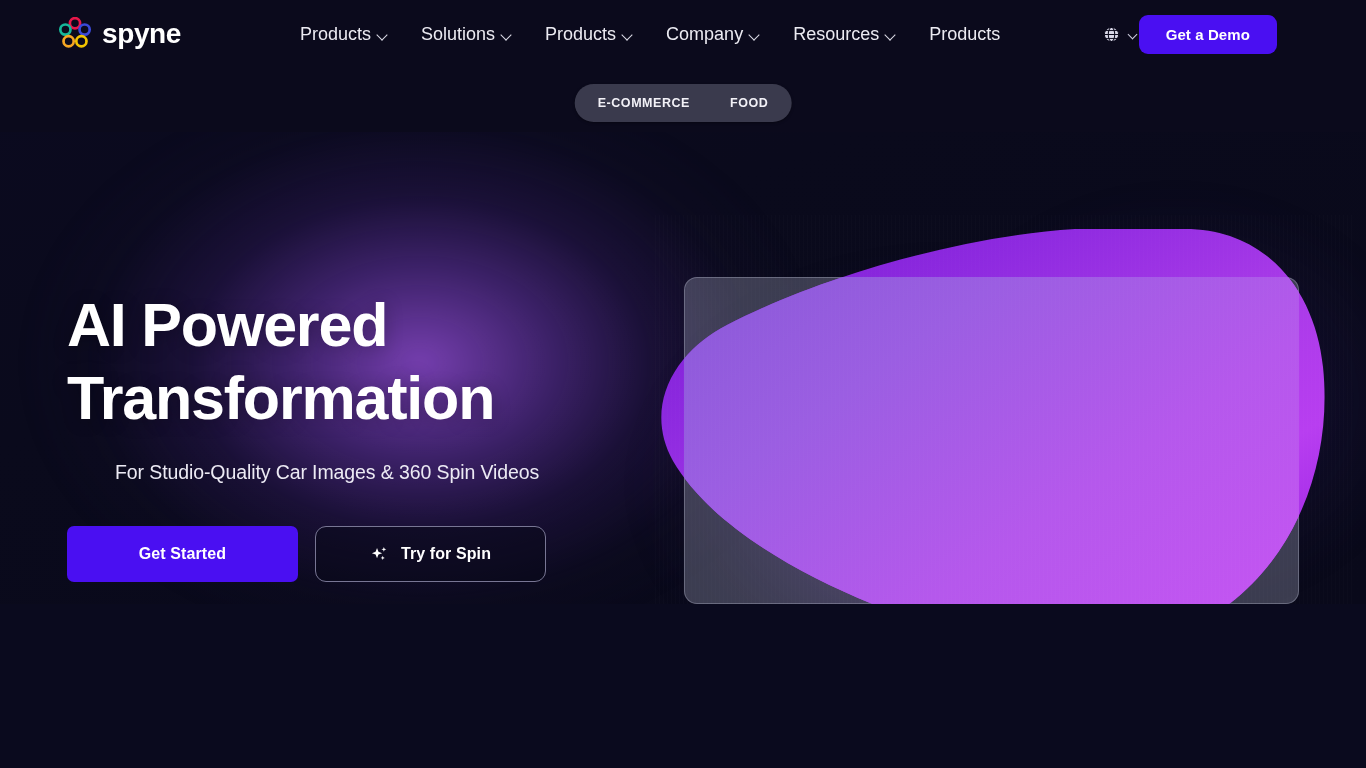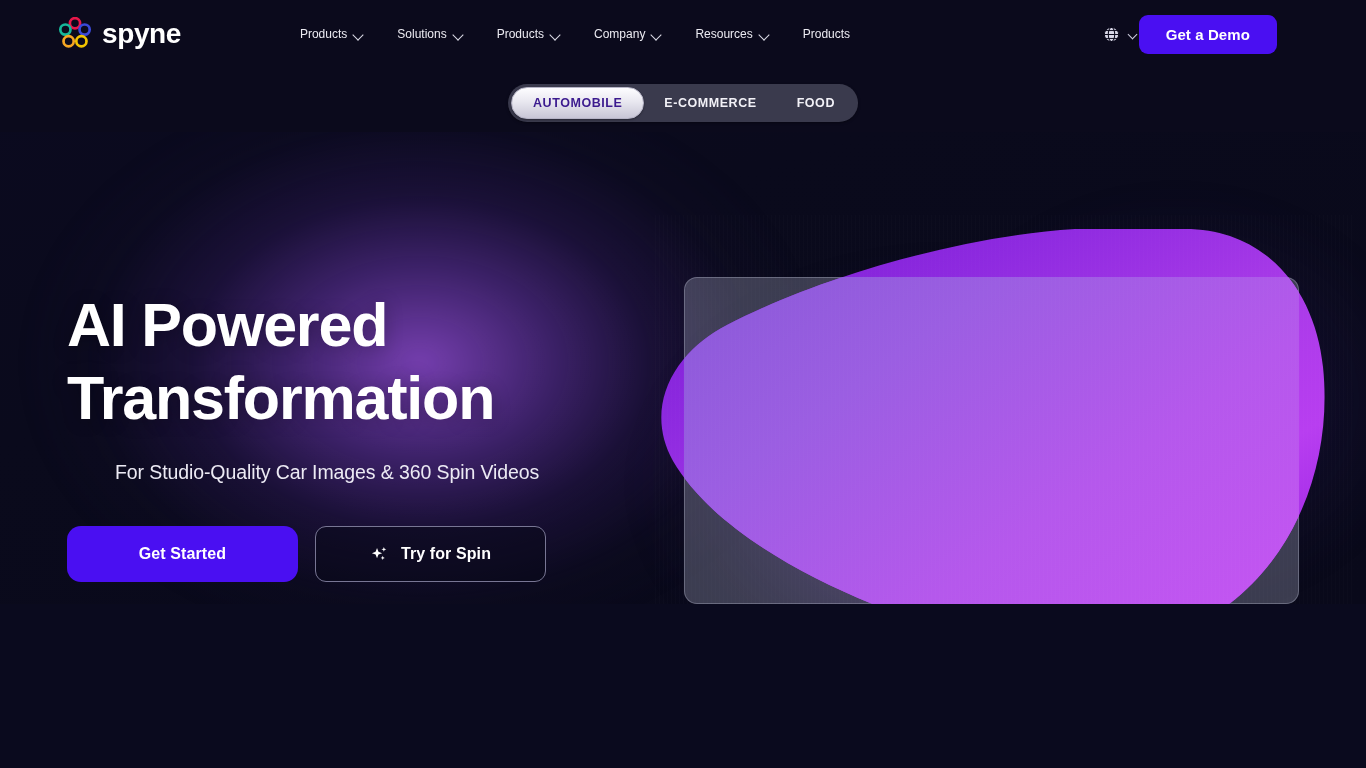--- a/index.html
+++ b/index.html
@@ -120,21 +120,21 @@
     display: flex;
     align-items: center;
     margin-left: 103px;
     gap: 0px;
   }
   .nav-item {
     display: flex;
     align-items: center;
     gap: 7px;
     color: #ecebf2;
-    font-size: 12px;
+    font-size: 18px;
     font-weight: 400;
     padding: 8px 16px;
     cursor: pointer;
     white-space: nowrap;
   }
   .chev {
     width: 11px; height: 7px;
     display: inline-block;
     position: relative;
   }
@@ -263,21 +263,21 @@
     margin-top: 41px;
     display: flex;
     align-items: center;
     gap: 17px;
   }
 
   .btn-primary {
     background: #4a0ff2;
     color: #ffffff;
     border: none;
-    border-radius: 14px;
+    border-radius: 7px;
     width: 231px;
     height: 56px;
     font-size: 16px;
     font-weight: 700;
     cursor: pointer;
     font-family: "Liberation Sans", sans-serif;
     letter-spacing: 0.1px;
   }
 
   .btn-ghost {
@@ -412,21 +412,20 @@
           <line x1="2.5" y1="13.2" x2="15.5" y2="13.2" stroke="#0b0a1c" stroke-width="1"></line>
         </svg>
         <span class="chev-sm"></span>
       </div>
 
       <button class="demo-btn">Get a Demo</button>
     </div>
   </nav>
 
   <div class="segbar">
-    <button class="seg active">AUTOMOBILE</button>
     <button class="seg">E-COMMERCE</button>
     <button class="seg">FOOD</button>
   </div>
 
   <div class="hero-left">
     <h1 class="headline">AI Powered
 Transformation</h1>
     <p class="subhead">For Studio-Quality Car Images &amp; 360 Spin Videos</p>
 
     <div class="cta-row">

